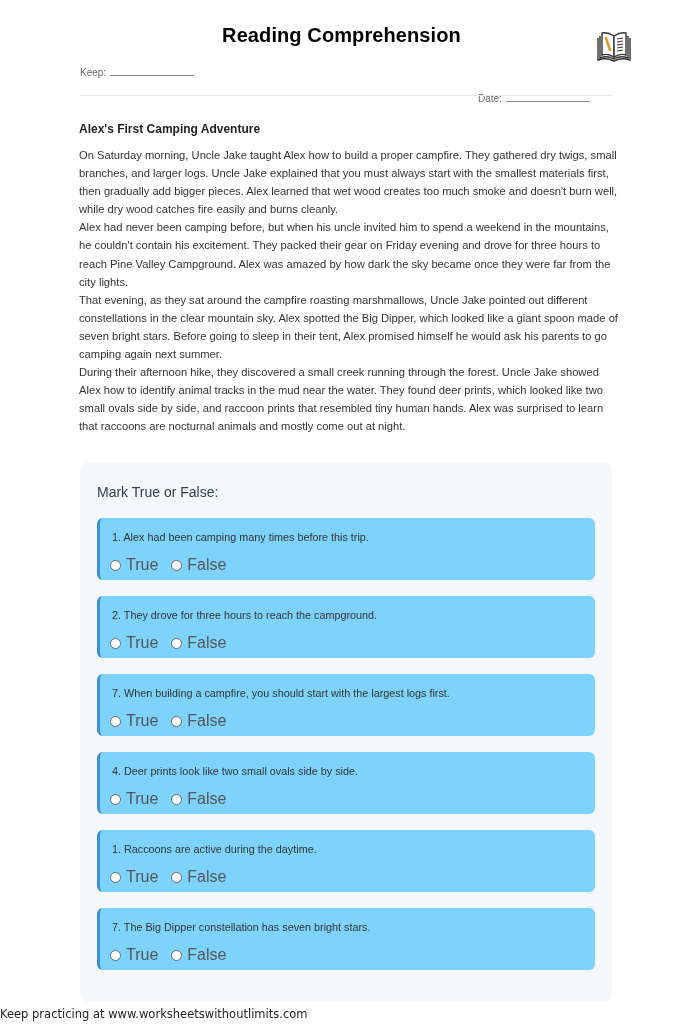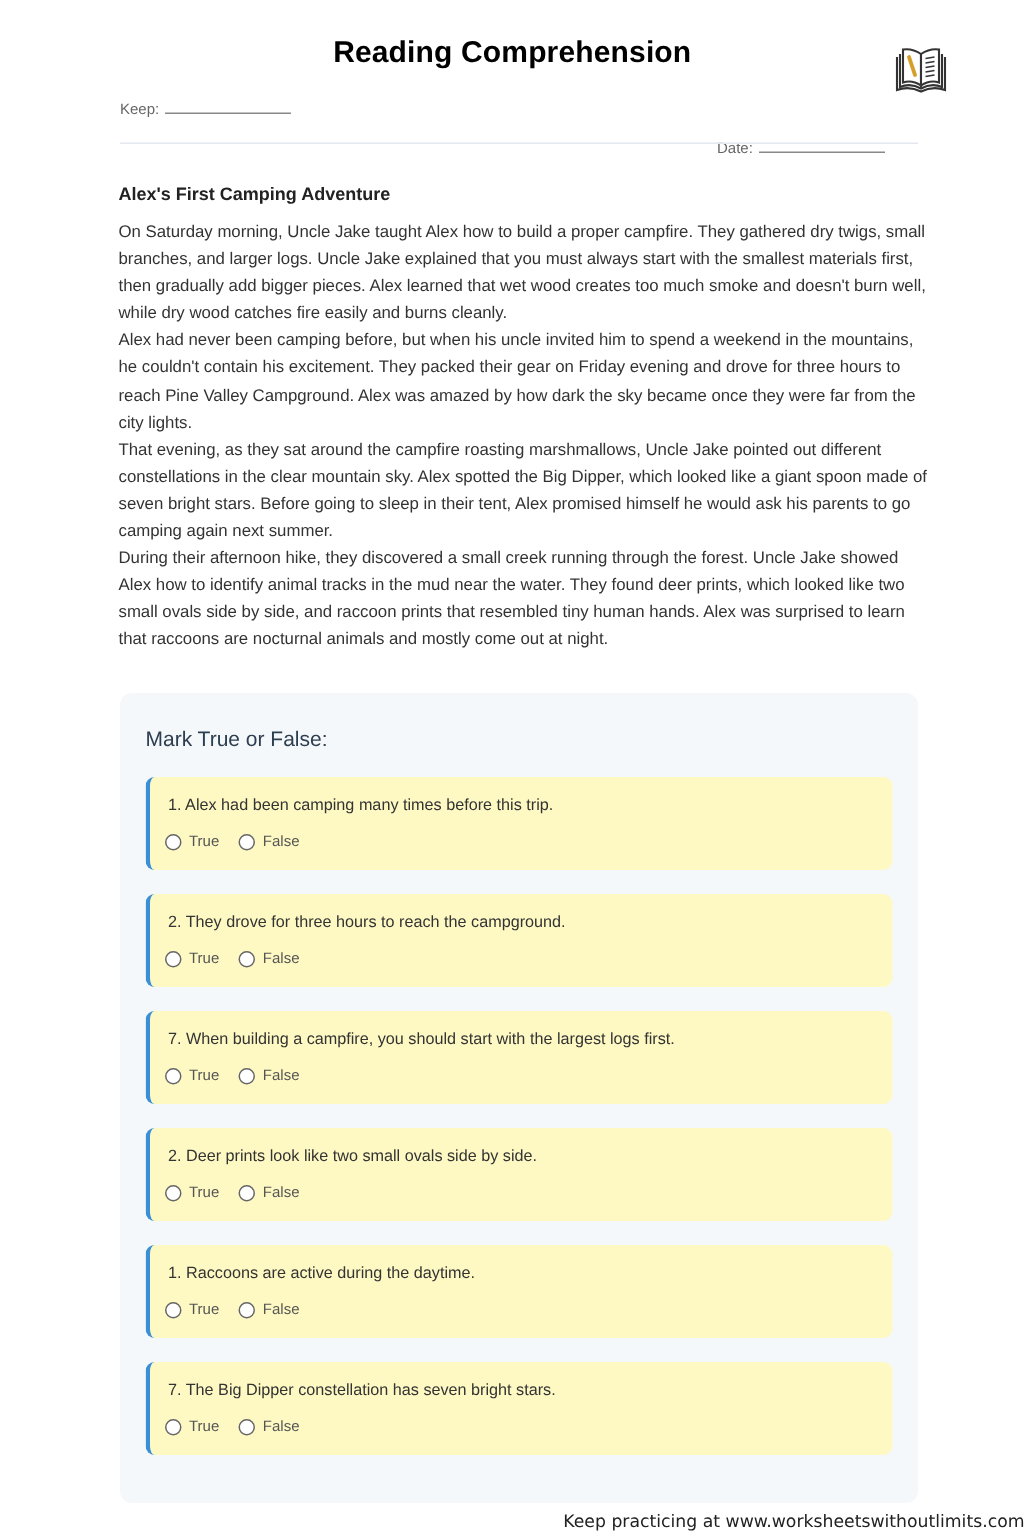--- a/index.html
+++ b/index.html
@@ -31,32 +31,32 @@
 
   .quiz {
     position: absolute; left: 80px; top: 462px; width: 532px; height: 540px;
     background: #f5f8fa; border-radius: 8px;
   }
   .quiz-title {
     position: absolute; left: 17px; top: 22px; font-size: 14px; font-weight: normal; color: #2c3e50;
   }
   .q-card {
     position: absolute; left: 17px; width: 498px; height: 62px;
-    background: #fef9c3; border-radius: 6px; border-left: 3px solid #3a8fd6;
+    background: #7dd3fc; border-radius: 6px; border-left: 3px solid #3a8fd6;
   }
   .q-text { position: absolute; left: 12px; top: 13px; font-size: 10.8px; color: #333; white-space: nowrap; }
   .q-options { position: absolute; left: 10px; top: 38px; display: flex; align-items: center; }
   .option { display: flex; align-items: center; margin-right: 13px; cursor: pointer; }
   .radio {
     width: 11px; height: 11px; border: 1px solid #666; border-radius: 50%; background: #fff; margin-right: 5px;
   }
-  .option-label { font-size: 10px; color: #555; }
+  .option-label { font-size: 16px; color: #555; }
 
   .footer {
-    position: absolute; left: 0; top: 1007px; width: 683px; text-align: right;
+    position: absolute; left: 0; top: 1007px; width: 683px; text-align: left;
     font-size: 11.5px; color: #222; font-family: "DejaVu Sans", sans-serif;
   }
 </style>
 </head>
 <body>
 
 <div class="page-title">Reading Comprehension</div>
 
 <svg class="book-icon" viewBox="0 0 36 34" xmlns="http://www.w3.org/2000/svg">
   <path d="M2 8 L2 30 Q10 27 18 31 Q26 27 34 30 L34 8" fill="none" stroke="#333" stroke-width="1.4"></path>
@@ -127,21 +127,21 @@
           <span class="option-label">True</span>
         </label>
       <label class="option">
           <span class="radio"></span>
           <span class="option-label">False</span>
         </label>
     </div>
   </div>
 
   <div class="q-card" style="top:290px">
-    <div class="q-text">2. Deer prints look like two small ovals side by side.</div>
+    <div class="q-text">4. Deer prints look like two small ovals side by side.</div>
     <div class="q-options">
       <label class="option">
           <span class="radio"></span>
           <span class="option-label">True</span>
         </label>
       <label class="option">
           <span class="radio"></span>
           <span class="option-label">False</span>
         </label>
     </div>

